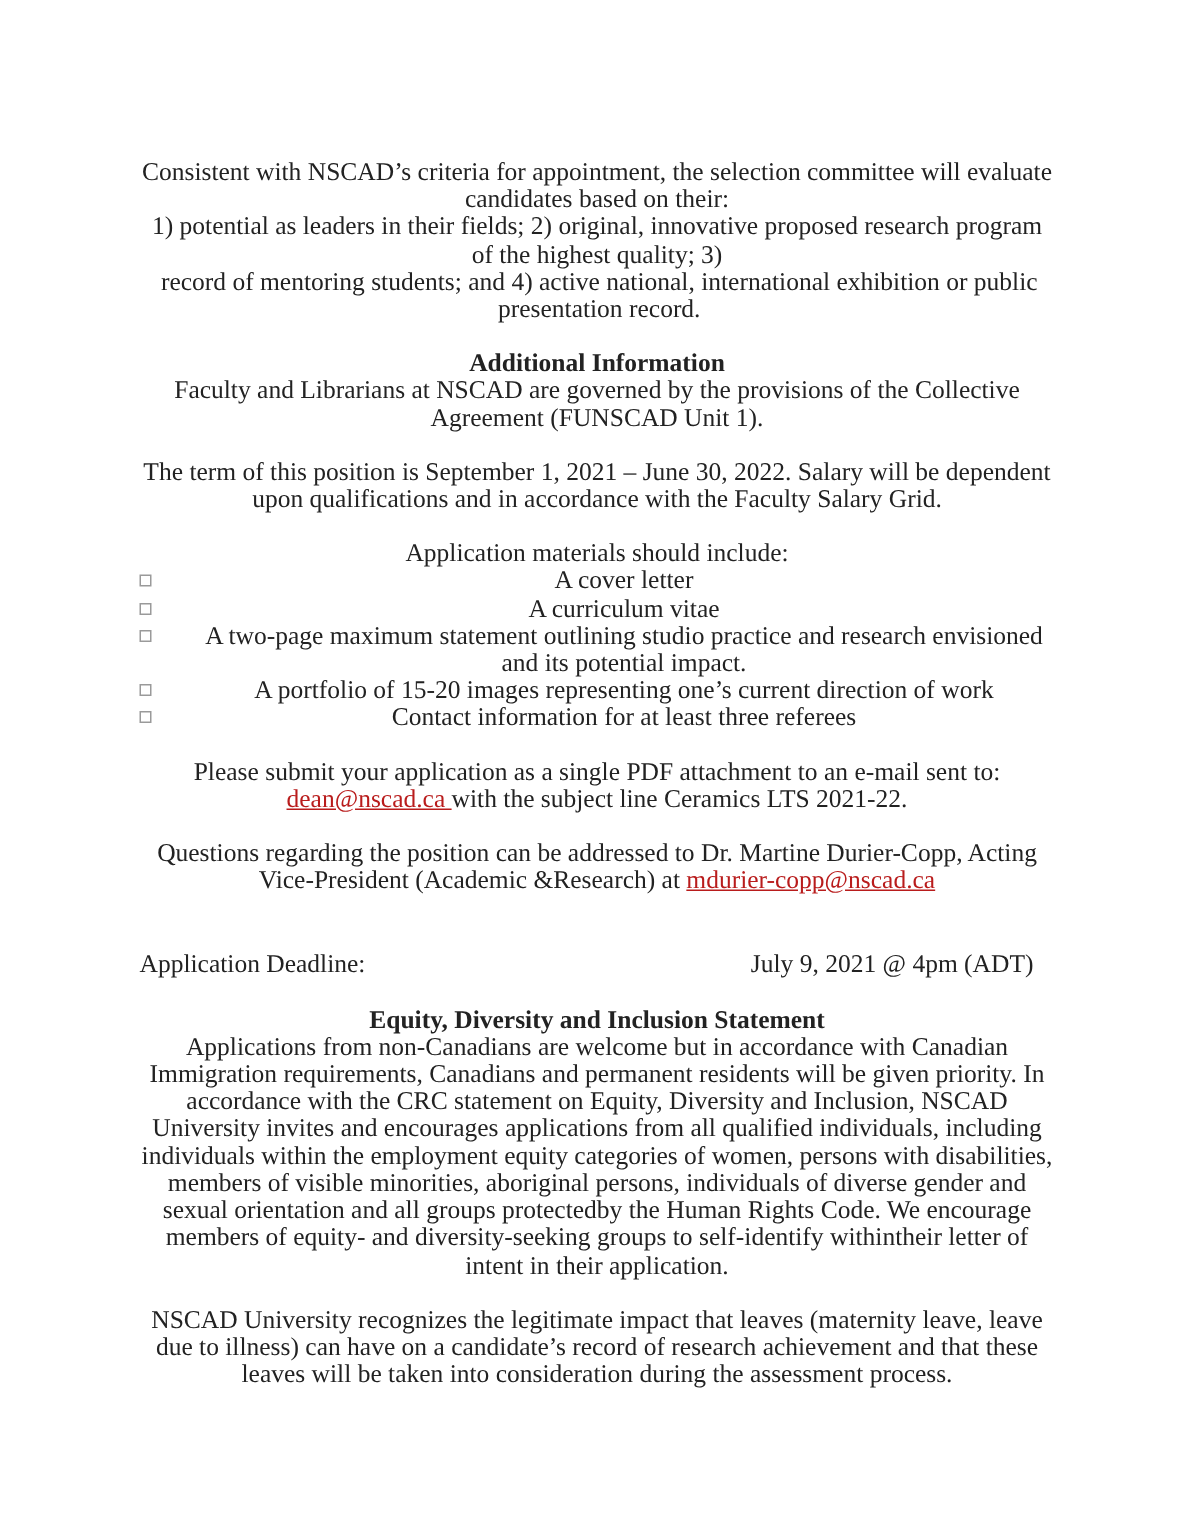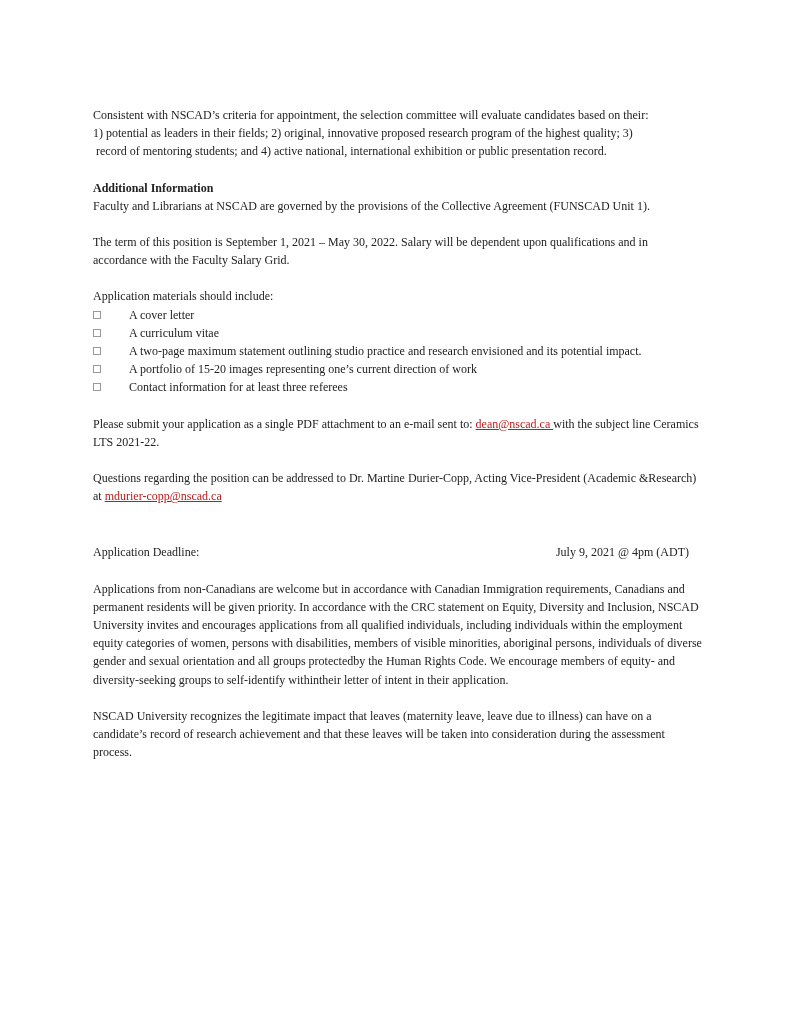--- a/index.html
+++ b/index.html
@@ -1,19 +1,19 @@
 <!DOCTYPE html>
 <html><head>
 <meta charset="utf-8">
 <style>
   html, body { margin: 0; padding: 0; background: #ffffff; }
   body { width: 791px; height: 1024px; position: relative; overflow: hidden;
          font-family: "Liberation Serif", "DejaVu Serif", serif; color: #222; }
   .page { position: absolute; left: 93px; top: 106px; width: 610px;
-          font-size: 12px; line-height: 18.2px; }
+          font-size: 17px; line-height: 18.2px; text-align: center; }
   p { margin: 0; }
   .gap { height: 18px; }
   .heading { font-weight: bold; }
   .list { margin: 0; padding: 0; list-style: none; }
   .list li { position: relative; padding-left: 36px; }
   .cb { position: absolute; left: 0; top: 5px; width: 8px; height: 8px;
         border: 1px solid #9a9a9a; box-sizing: border-box; }
   a.link { color: #b91c1c; }
   .deadline-row { display: flex; justify-content: space-between; padding-right: 14px; margin-top: 20px; }
   .first-line-indent { padding-left: 3px; }
@@ -29,21 +29,21 @@
     <p class="first-line-indent">record of mentoring students; and 4) active national, international exhibition or public presentation record.</p>
   </div>
 
   <div class="gap"></div>
 
   <p class="heading">Additional Information</p>
   <p>Faculty and Librarians at NSCAD are governed by the provisions of the Collective Agreement (FUNSCAD Unit 1).</p>
 
   <div class="gap"></div>
 
-  <p>The term of this position is September 1, 2021 – May 30, 2022. Salary will be dependent upon qualifications and in accordance with the Faculty Salary Grid.</p>
+  <p>The term of this position is September 1, 2021 – June 30, 2022. Salary will be dependent upon qualifications and in accordance with the Faculty Salary Grid.</p>
 
   <div class="gap"></div>
 
   <p>Application materials should include:</p>
   <ul class="list">
     <li><span class="cb"></span><span>A cover letter</span></li>
     <li><span class="cb"></span><span>A curriculum vitae</span></li>
     <li><span class="cb"></span><span>A two-page maximum statement outlining studio practice and research envisioned and its potential impact.</span></li>
     <li><span class="cb"></span><span>A portfolio of 15-20 images representing one’s current direction of work</span></li>
     <li><span class="cb"></span><span>Contact information for at least three referees</span></li>
@@ -59,20 +59,21 @@
 
   <div class="gap"></div>
 
   <div class="deadline-row">
     <span>Application Deadline:</span>
     <span>July 9, 2021 @ 4pm (ADT)</span>
   </div>
 
   <div class="gap"></div>
 
+  <p class="heading">Equity, Diversity and Inclusion Statement</p>
   <p>Applications from non-Canadians are welcome but in accordance with Canadian Immigration requirements, Canadians and permanent residents will be given priority. In accordance with the CRC statement on Equity, Diversity and Inclusion, NSCAD University invites and encourages applications from all qualified individuals, including individuals within the employment equity categories of women, persons with disabilities, members of visible minorities, aboriginal persons, individuals of diverse gender and sexual orientation and all groups protectedby the Human Rights Code. We encourage members of equity- and diversity-seeking groups to self-identify withintheir letter of intent in their application.</p>
 
   <div class="gap"></div>
 
   <p>NSCAD University recognizes the legitimate impact that leaves (maternity leave, leave due to illness) can have on a candidate’s record of research achievement and that these leaves will be taken into consideration during the assessment process.</p>
 
   <div class="gap"></div>
 
 
 </div>

